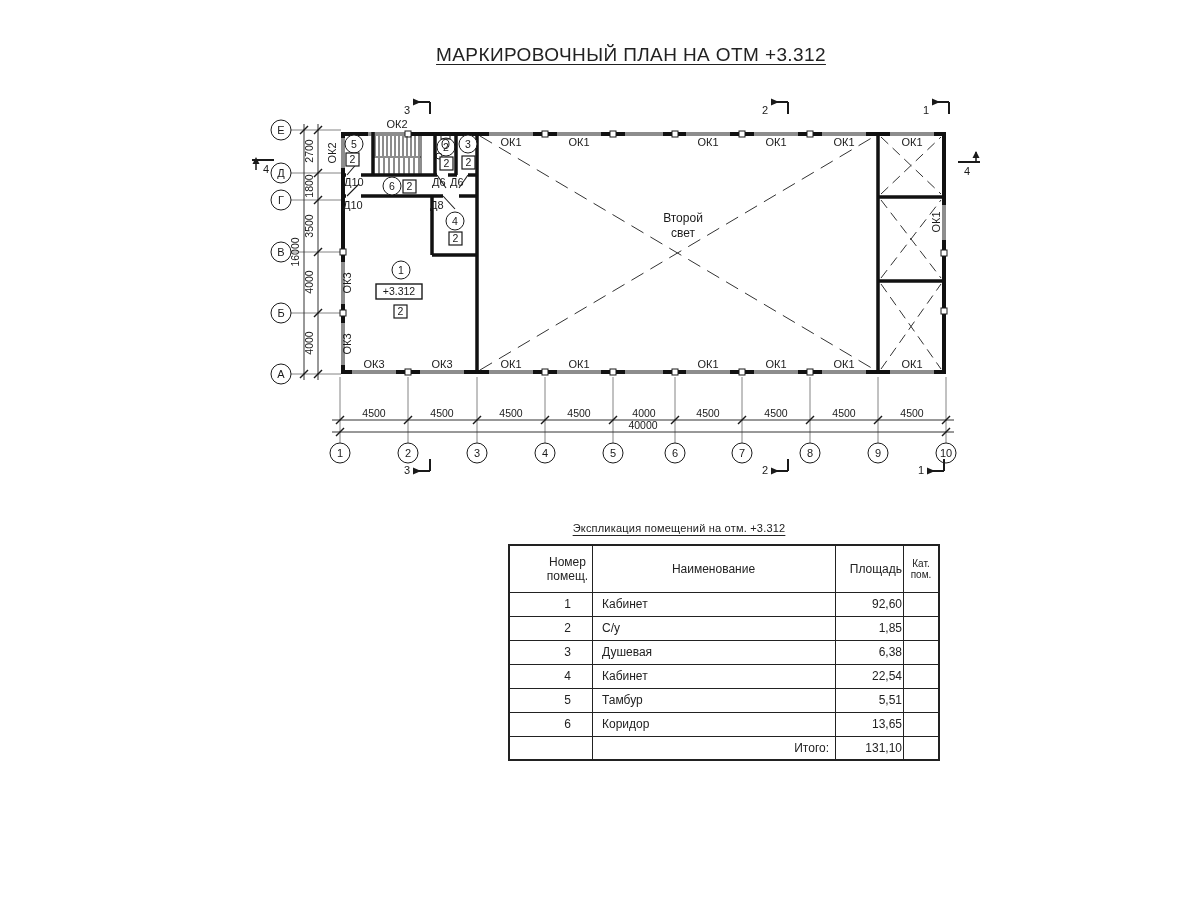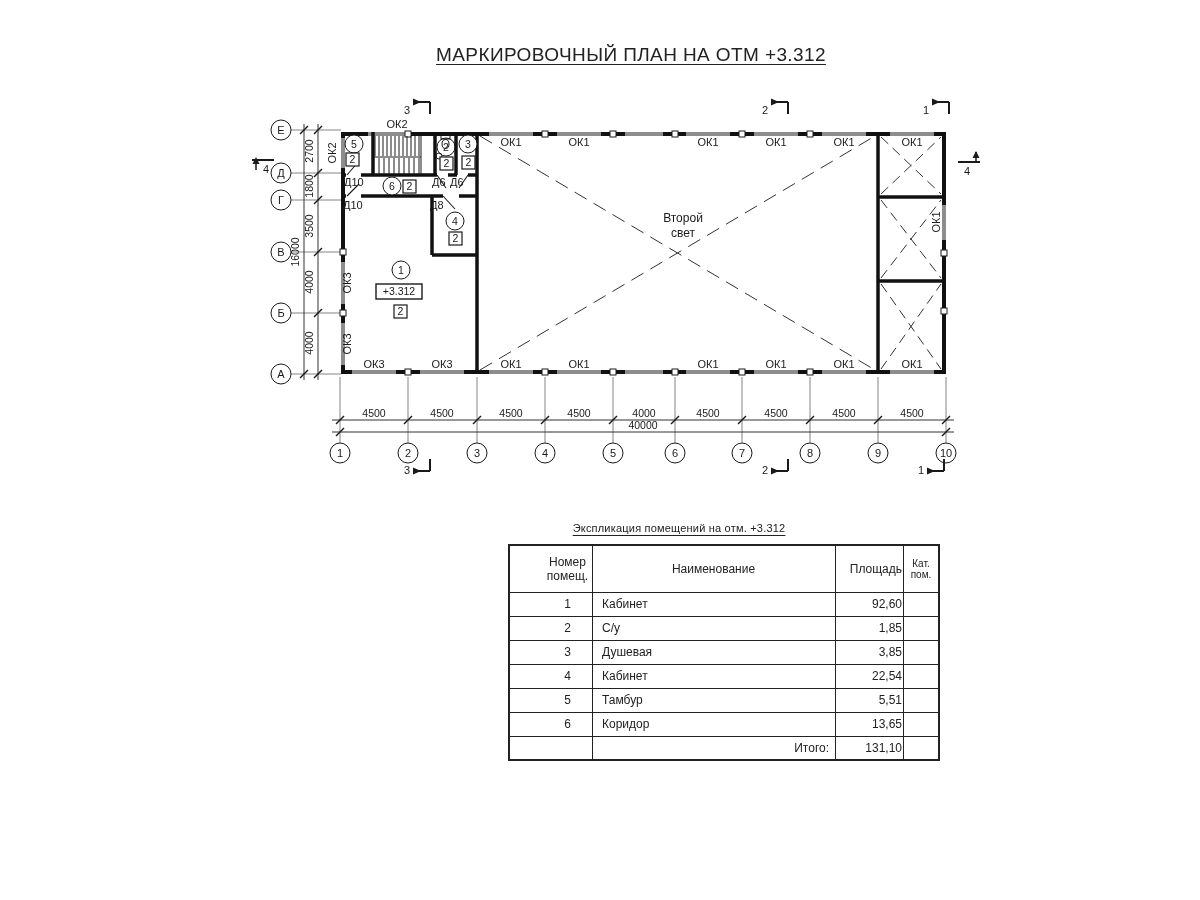--- a/index.html
+++ b/index.html
@@ -396,21 +396,21 @@
     </tr>
     <tr class="row">
       <td class="c-num">2</td>
       <td class="c-name">С/у</td>
       <td class="c-area">1,85</td>
       <td class="c-cat"></td>
     </tr>
     <tr class="row">
       <td class="c-num">3</td>
       <td class="c-name">Душевая</td>
-      <td class="c-area">3,85</td>
+      <td class="c-area">6,38</td>
       <td class="c-cat"></td>
     </tr>
     <tr class="row">
       <td class="c-num">4</td>
       <td class="c-name">Кабинет</td>
       <td class="c-area">22,54</td>
       <td class="c-cat"></td>
     </tr>
     <tr class="row">
       <td class="c-num">5</td>

